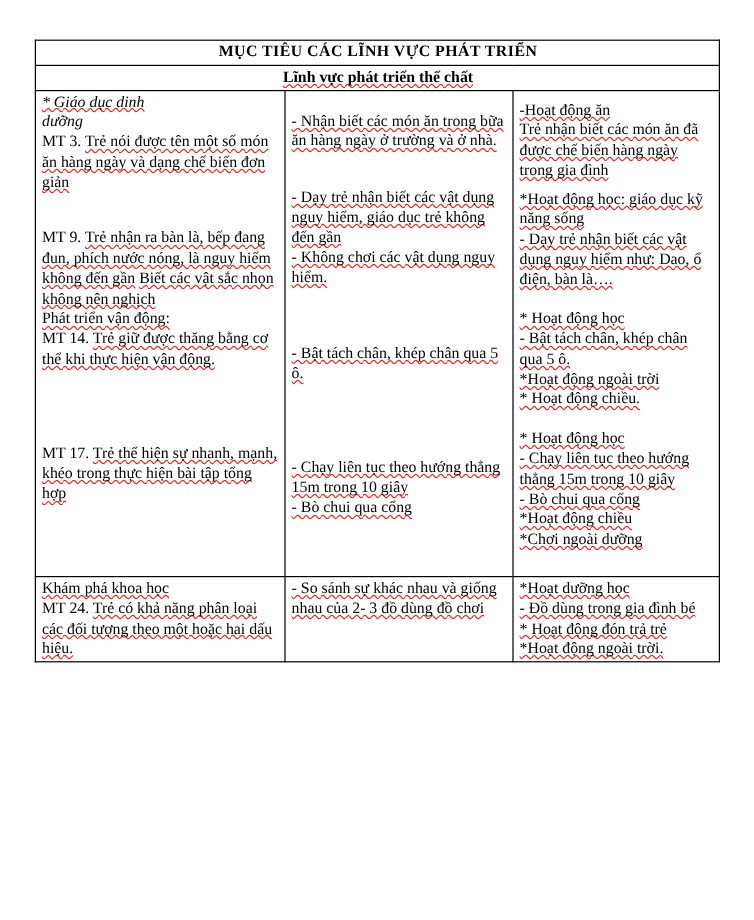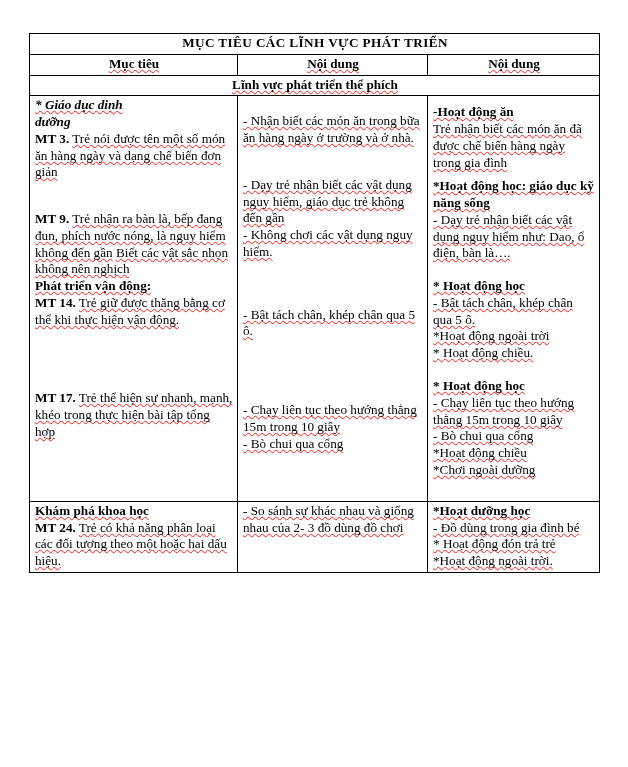--- a/index.html
+++ b/index.html
@@ -65,21 +65,21 @@
 
   
   .sp {
     text-decoration: underline;
     text-decoration-color: #ff1a1a;
     text-decoration-style: wavy;
     text-decoration-skip-ink: none;
     text-underline-offset: 1px;
     text-decoration-thickness: 1px;
   }
-  .b { font-weight: bold; }
+  .b { font-weight: normal; }
   .i { font-style: italic; }
   .line { margin: 0; }
   .gap-sm { height: 7px; }
   .gap-md { height: 16px; }
   .gap-lg { height: 30px; }
   .gap-xl { height: 46px; }
   .gap-xxl { height: 62px; }
   .tall-pad { height: 58px; }
 </style>
 </head>
@@ -91,35 +91,24 @@
       <col class="col1">
         <col class="col2">
         <col class="col3">
     </colgroup>
     <tbody>
 
       <tr>
         <td class="title-cell" colspan="3">MỤC TIÊU CÁC LĨNH VỰC PHÁT TRIỂN</td>
       </tr>
 
-      <tr>
-        <td class="colhead-cell">
-          <span class="sp">Mục tiêu</span>
-        </td>
-        <td class="colhead-cell">
-          <span class="sp">Nội dung</span>
-        </td>
-        <td class="colhead-cell">
-          <span class="sp">Nội dung</span>
-        </td>
-      </tr>
 
       <tr>
         <td class="band-cell" colspan="3">
-          <span class="sp">Lĩnh vực phát triển thể phích</span>
+          <span class="sp">Lĩnh vực phát triển thể chất</span>
         </td>
       </tr>
 
       <tr>
 
         <td class="body-cell">
           <p class="line b i"><span class="sp">* Giáo dục dinh</span></p>
           <p class="line b i"><span>dưỡng</span></p>
           <p class="line"><span class="b">MT 3.</span>
             <span class="sp">Trẻ nói được tên một số món ăn hàng ngày và dạng chế biến đơn giản</span></p>

